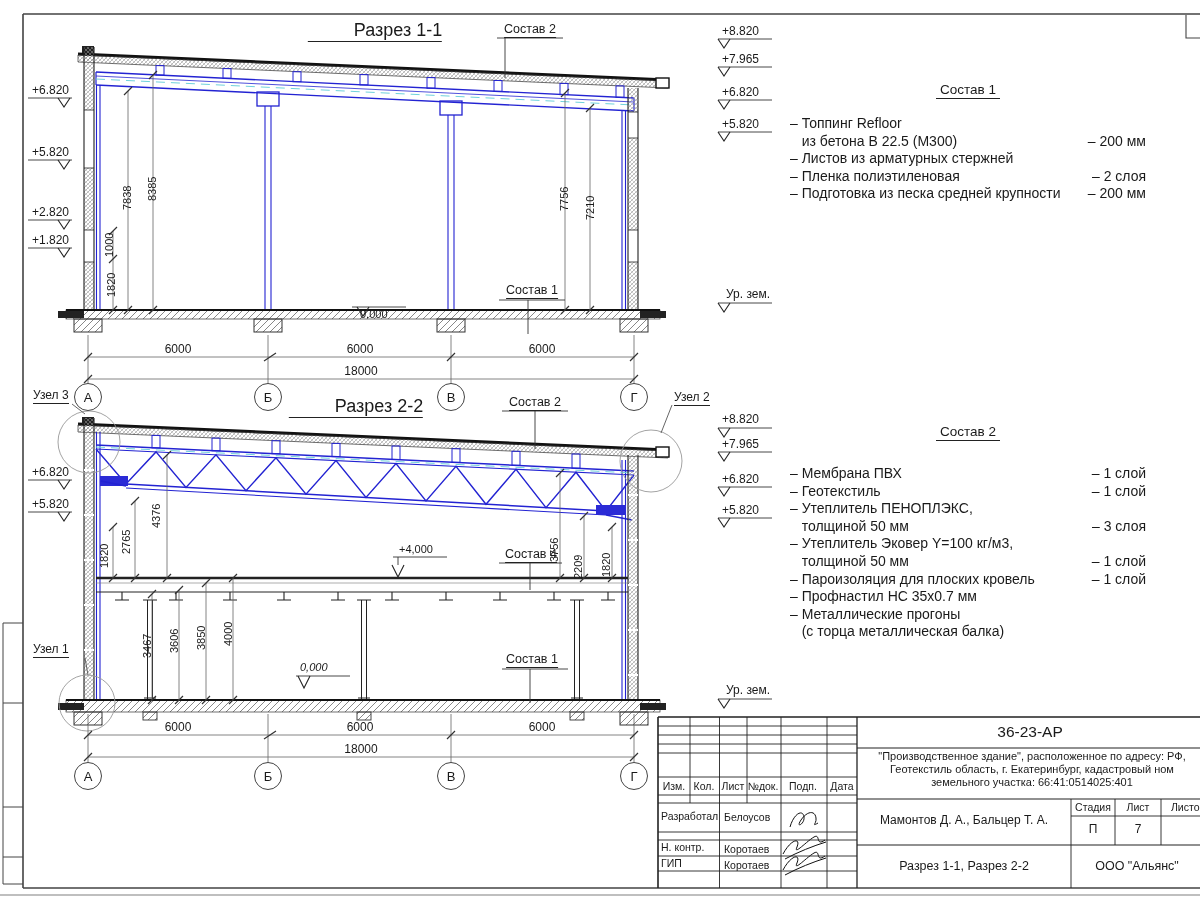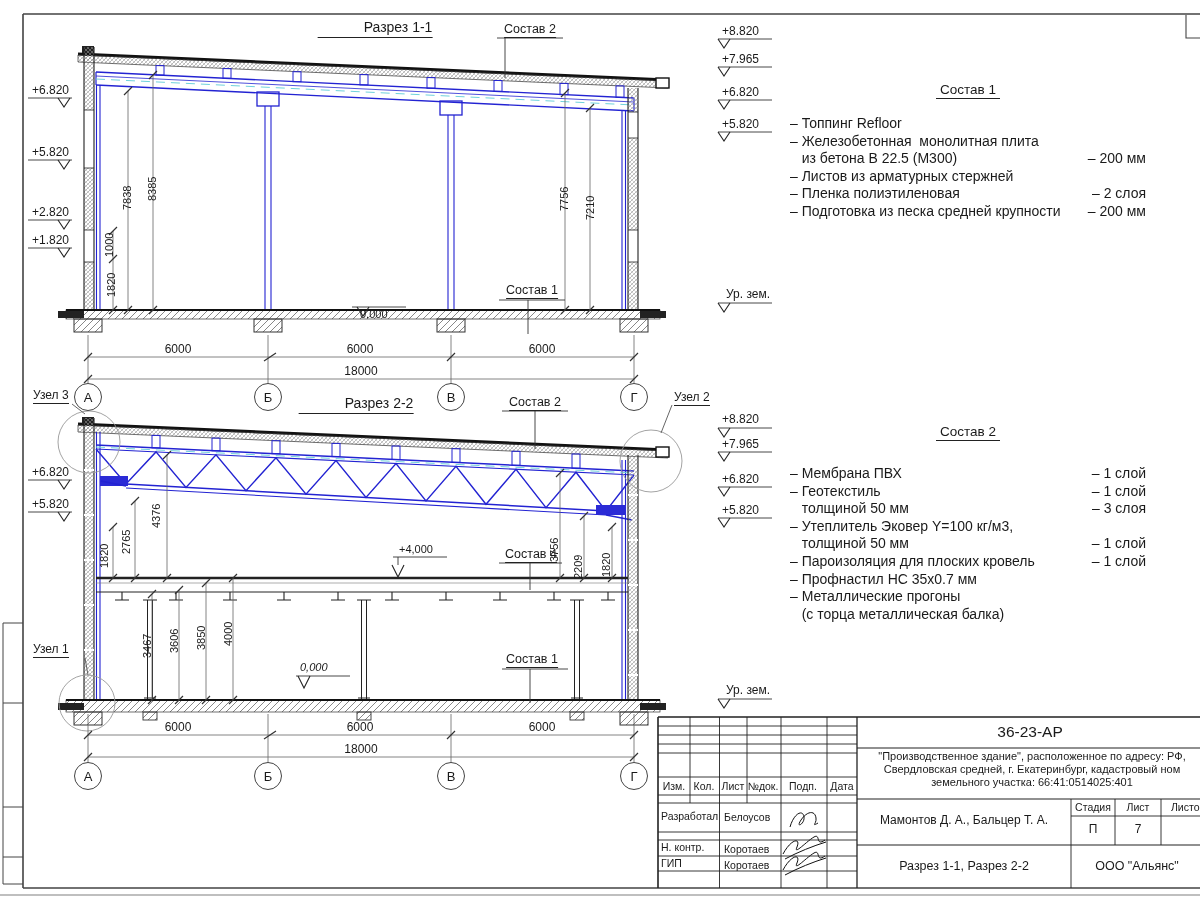--- a/index.html
+++ b/index.html
@@ -1,20 +1,20 @@
 <!DOCTYPE html>
 <html><head>
 <meta charset="utf-8">
 <style>
   html,body{margin:0;padding:0;background:#fdfdfd;width:1200px;height:900px;overflow:hidden;
     font-family:"Liberation Sans",sans-serif;color:#1a1a1a;}
   #sheet{position:relative;width:1200px;height:900px;background:#fff;}
   svg{position:absolute;left:0;top:0;}
   .t{position:absolute;white-space:nowrap;line-height:1.12;}
-  .s10{font-size:10.5px;} .s11{font-size:11px;} .s12{font-size:12px;} .s125{font-size:12.5px;} .s14{font-size:14px;padding-left:46px;} .s15{font-size:15.5px;}
+  .s10{font-size:10.5px;} .s11{font-size:11px;} .s12{font-size:12px;} .s125{font-size:12.5px;} .s14{font-size:18px;padding-left:46px;} .s15{font-size:15.5px;}
   .ctr{transform:translateX(-50%);}
   .und{border-bottom:1.1px solid #222;padding-bottom:1px;}
   .rot{transform:rotate(-90deg);transform-origin:0 0;}
   .it{font-style:italic;}
   .bubble{position:absolute;width:26px;height:26px;border:1.2px solid #444;border-radius:50%;
     transform:translate(-50%,-50%);display:flex;align-items:center;justify-content:center;
     font-size:13px;background:#fff;}
   .spec{position:absolute;width:356px;}
   .spec-title{text-align:center;font-size:13.5px;margin-bottom:6px;}
   .spec-title span{border-bottom:1.1px solid #222;padding:0 4px 1px;}
@@ -327,24 +327,20 @@
     </div>
 
 <div class="spec" style="left:790px;top:82px">
   <div class="spec-title"><span>Состав 1</span></div>
   <div style="height:12px"></div>
   <div class="srow">
         <span class="sl">– Топпинг Refloor</span>
         <span class="sv"></span>
       </div>
   <div class="srow">
-        <span class="sl">– Железобетонная  монолитная плита</span>
-        <span class="sv"></span>
-      </div>
-  <div class="srow">
         <span class="sl">   из бетона В 22.5 (М300)</span>
         <span class="sv">– 200 мм</span>
       </div>
   <div class="srow">
         <span class="sl">– Листов из арматурных стержней</span>
         <span class="sv"></span>
       </div>
   <div class="srow">
         <span class="sl">– Пленка полиэтиленовая</span>
         <span class="sv">– 2 слоя</span>
@@ -360,20 +356,24 @@
   <div style="height:20px"></div>
   <div class="srow">
         <span class="sl">– Мембрана ПВХ</span>
         <span class="sv">– 1 слой</span>
       </div>
   <div class="srow">
         <span class="sl">– Геотекстиль</span>
         <span class="sv">– 1 слой</span>
       </div>
   <div class="srow">
+        <span class="sl">– Утеплитель ПЕНОПЛЭКС,</span>
+        <span class="sv"></span>
+      </div>
+  <div class="srow">
         <span class="sl">   толщиной 50 мм</span>
         <span class="sv">– 3 слоя</span>
       </div>
   <div class="srow">
         <span class="sl">– Утеплитель Эковер Y=100 кг/м3,</span>
         <span class="sv"></span>
       </div>
   <div class="srow">
         <span class="sl">   толщиной 50 мм</span>
         <span class="sv">– 1 слой</span>
@@ -392,21 +392,21 @@
       </div>
   <div class="srow">
         <span class="sl">   (с торца металлическая балка)</span>
         <span class="sv"></span>
       </div>
 </div>
 
 
 <span class="t s15 ctr" style="left:1030px;top:723px">36-23-АР</span>
 <span class="t s11 ctr" style="left:1032px;top:750px">"Производственное здание", расположенное по адресу: РФ,</span>
-<span class="t s11 ctr" style="left:1032px;top:763px">Свердловская средней, г. Екатеринбург, кадастровый ном</span>
+<span class="t s11 ctr" style="left:1032px;top:763px">Геотекстиль область, г. Екатеринбург, кадастровый ном</span>
 <span class="t s11 ctr" style="left:1032px;top:776px">земельного участка: 66:41:0514025:401</span>
 
 <span class="t s10 ctr" style="left:674px;top:781px">Изм.</span>
 <span class="t s10 ctr" style="left:704px;top:781px">Кол.</span>
 <span class="t s10 ctr" style="left:733px;top:781px">Лист</span>
 <span class="t s10 ctr" style="left:763px;top:781px">№док.</span>
 <span class="t s10 ctr" style="left:803px;top:781px">Подп.</span>
 <span class="t s10 ctr" style="left:842px;top:781px">Дата</span>
 
 <span class="t s10" style="left:661px;top:811px">Разработал</span>

